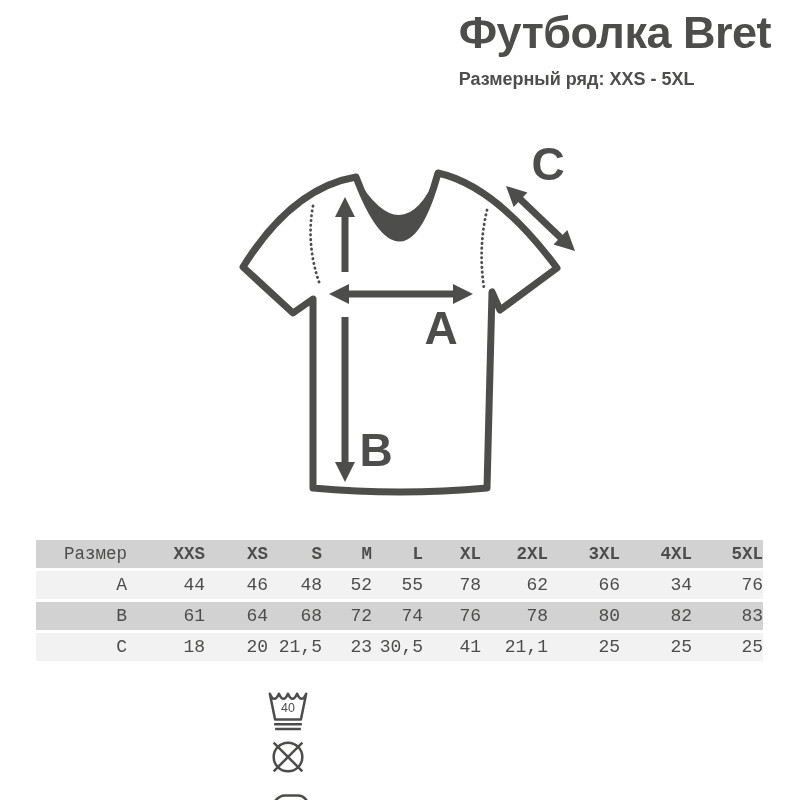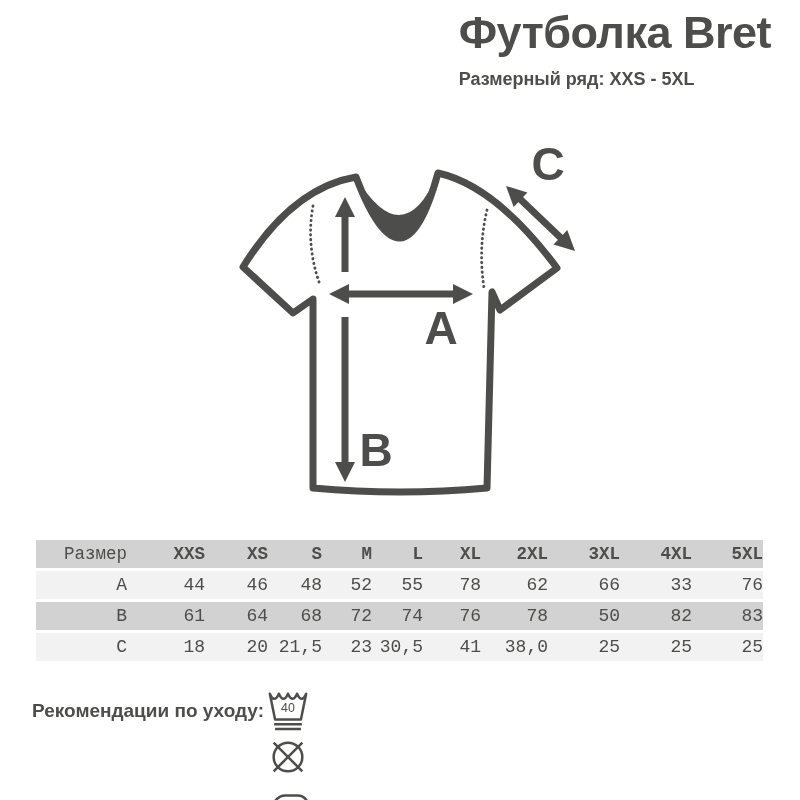--- a/index.html
+++ b/index.html
@@ -114,53 +114,52 @@
       <tr class="light">
         <td>A</td>
         <td>44</td>
         <td>46</td>
         <td>48</td>
         <td>52</td>
         <td>55</td>
         <td>78</td>
         <td>62</td>
         <td>66</td>
-        <td>33</td>
+        <td>34</td>
         <td>76</td>
       </tr>
       <tr class="dark">
         <td>B</td>
         <td>61</td>
         <td>64</td>
         <td>68</td>
         <td>72</td>
         <td>74</td>
         <td>76</td>
         <td>78</td>
-        <td>50</td>
+        <td>80</td>
         <td>82</td>
         <td>83</td>
       </tr>
       <tr class="light">
         <td>C</td>
         <td>18</td>
         <td>20</td>
         <td>21,5</td>
         <td>23</td>
         <td>30,5</td>
         <td>41</td>
-        <td>38,0</td>
+        <td>21,1</td>
         <td>25</td>
         <td>25</td>
         <td>25</td>
       </tr>
     </tbody>
   </table>
 
-  <div class="care-label">Рекомендации по уходу:</div>
   <div class="care-icons">
 
     <svg width="44" height="46" viewBox="0 0 46 48">
       <path class="stroke" d="M4,8 L9.5,35 L36.5,35 L42,8 C39,15 35.5,15 32.5,8 C29.5,15 26,15 23,8 C20,15 16.5,15 13.5,8 C10.5,15 7,15 4,8 Z"></path>
       <text x="23" y="27.5" text-anchor="middle">40</text>
       <path class="stroke" d="M8.5,40 L37.5,40 M9.5,45 L36.5,45"></path>
     </svg>
 
     <svg width="44" height="46" viewBox="0 0 46 48">
       <circle class="stroke" cx="23" cy="24" r="15"></circle>

